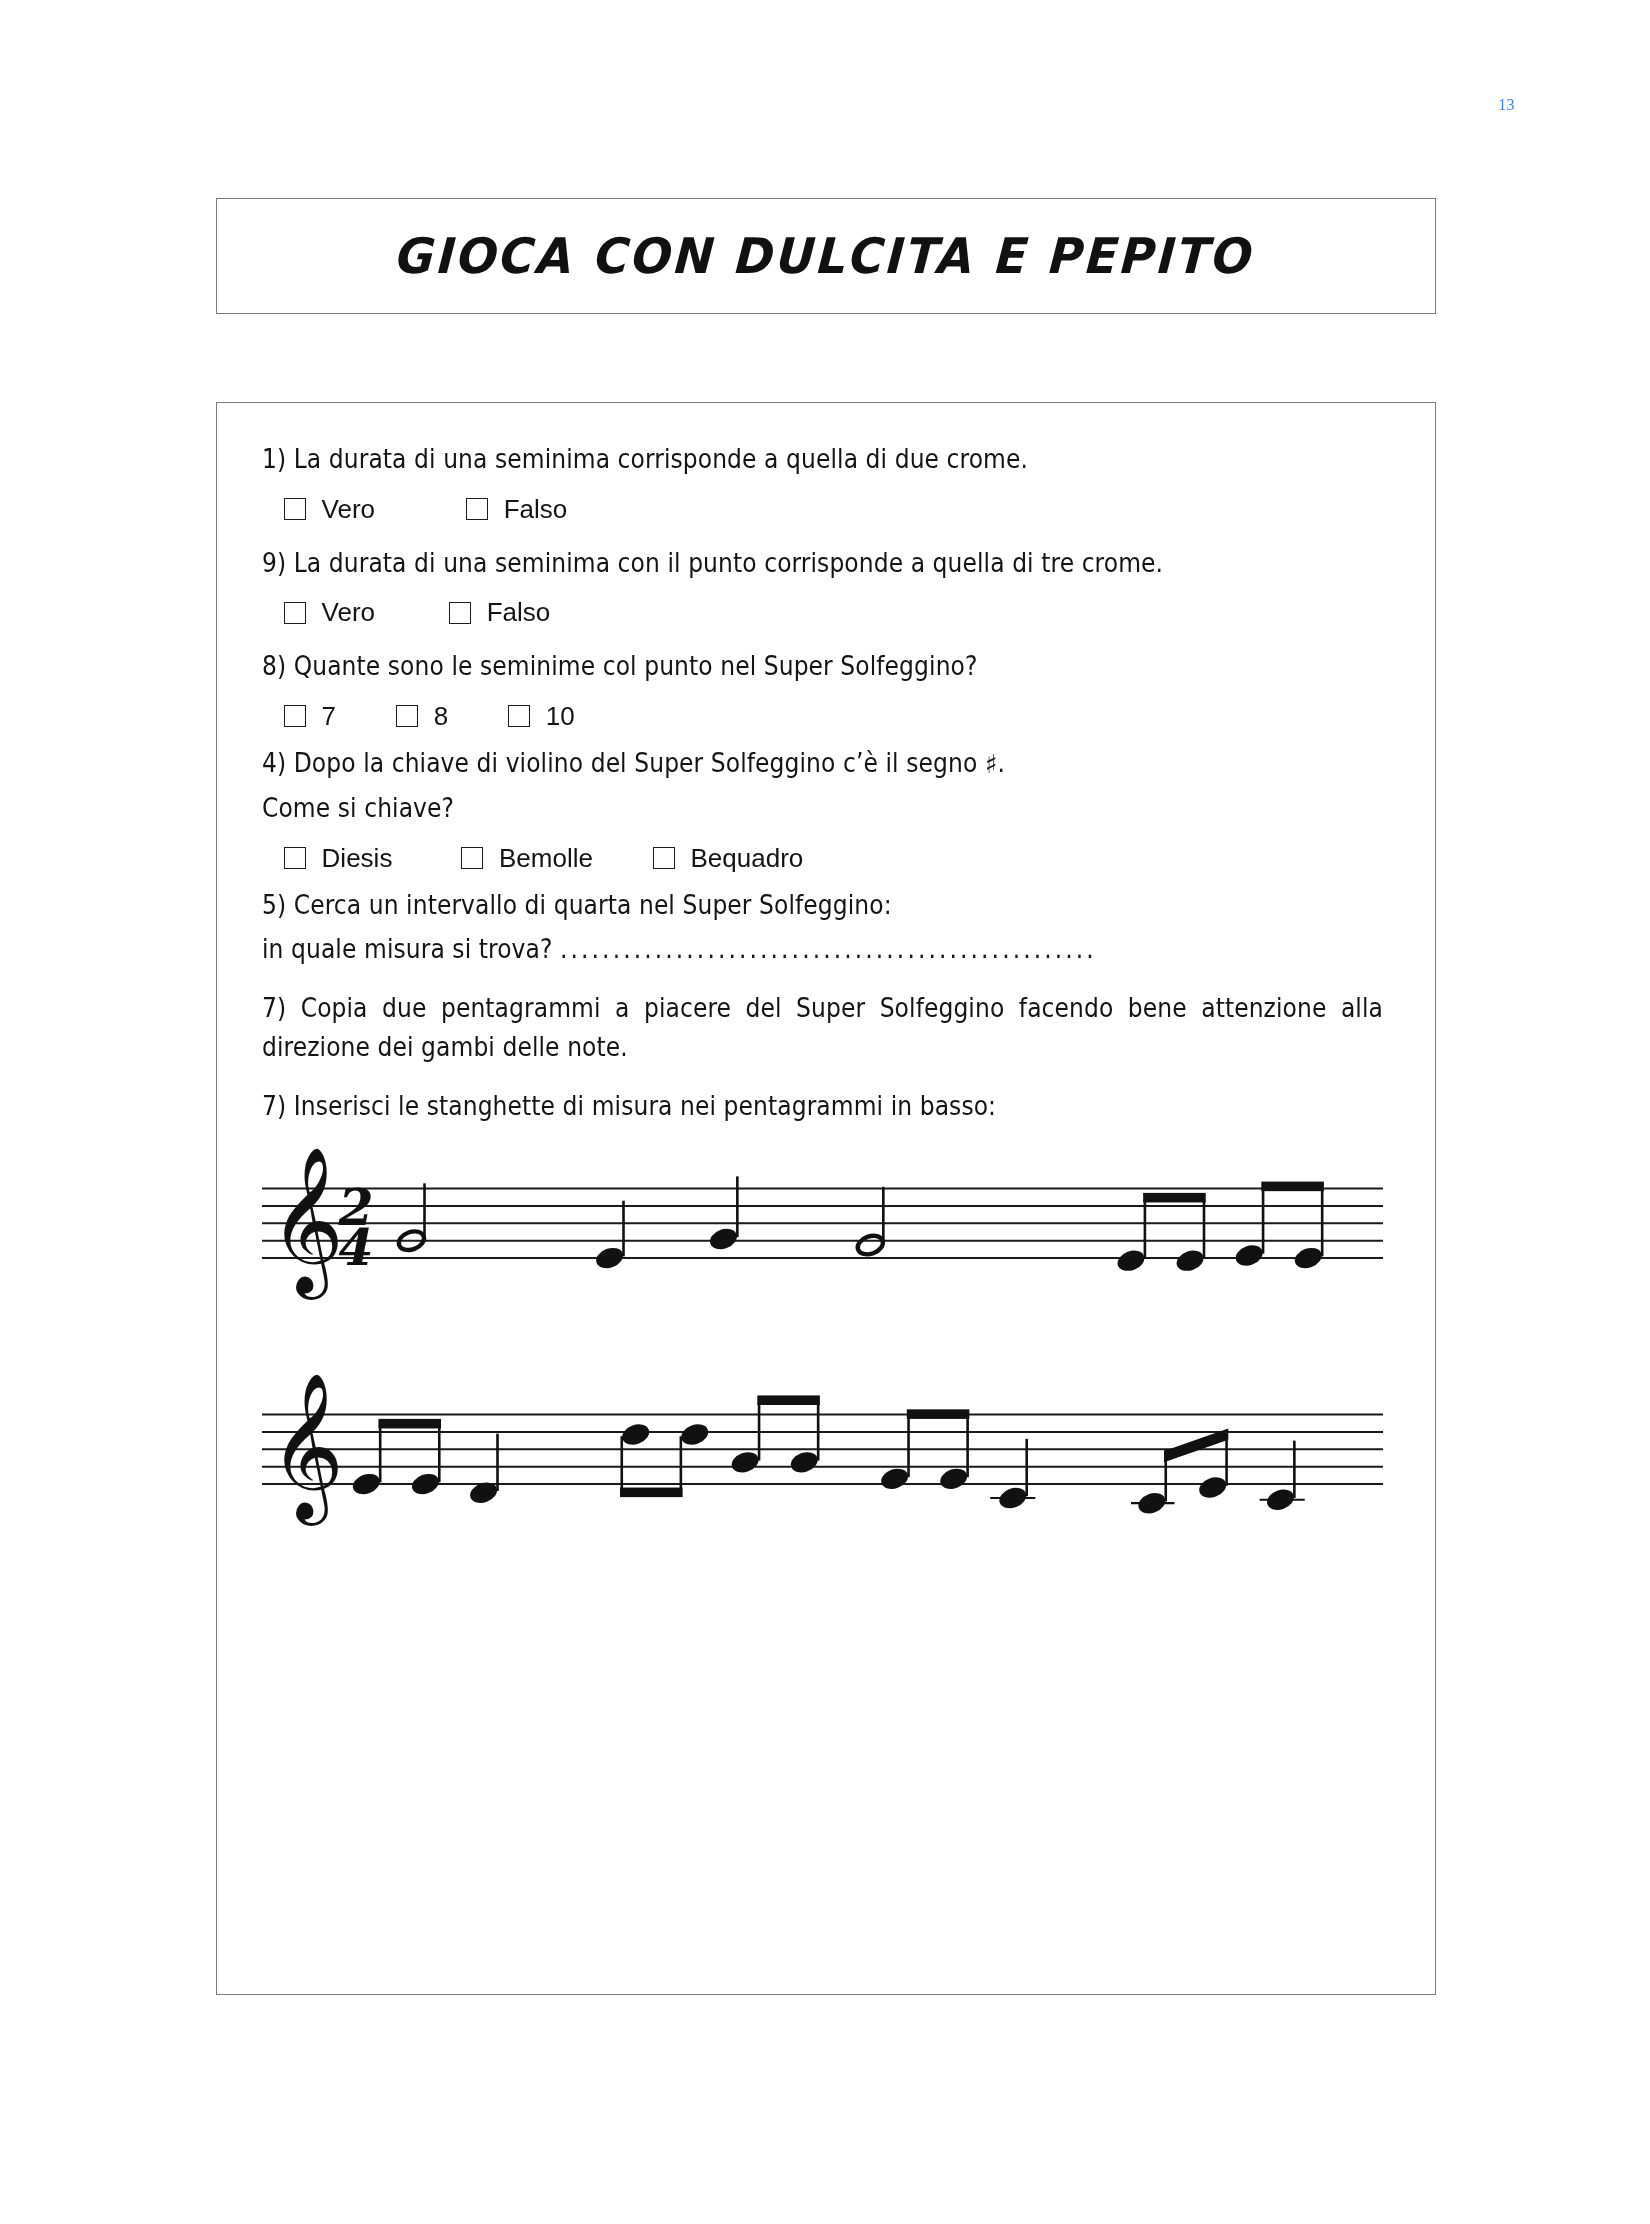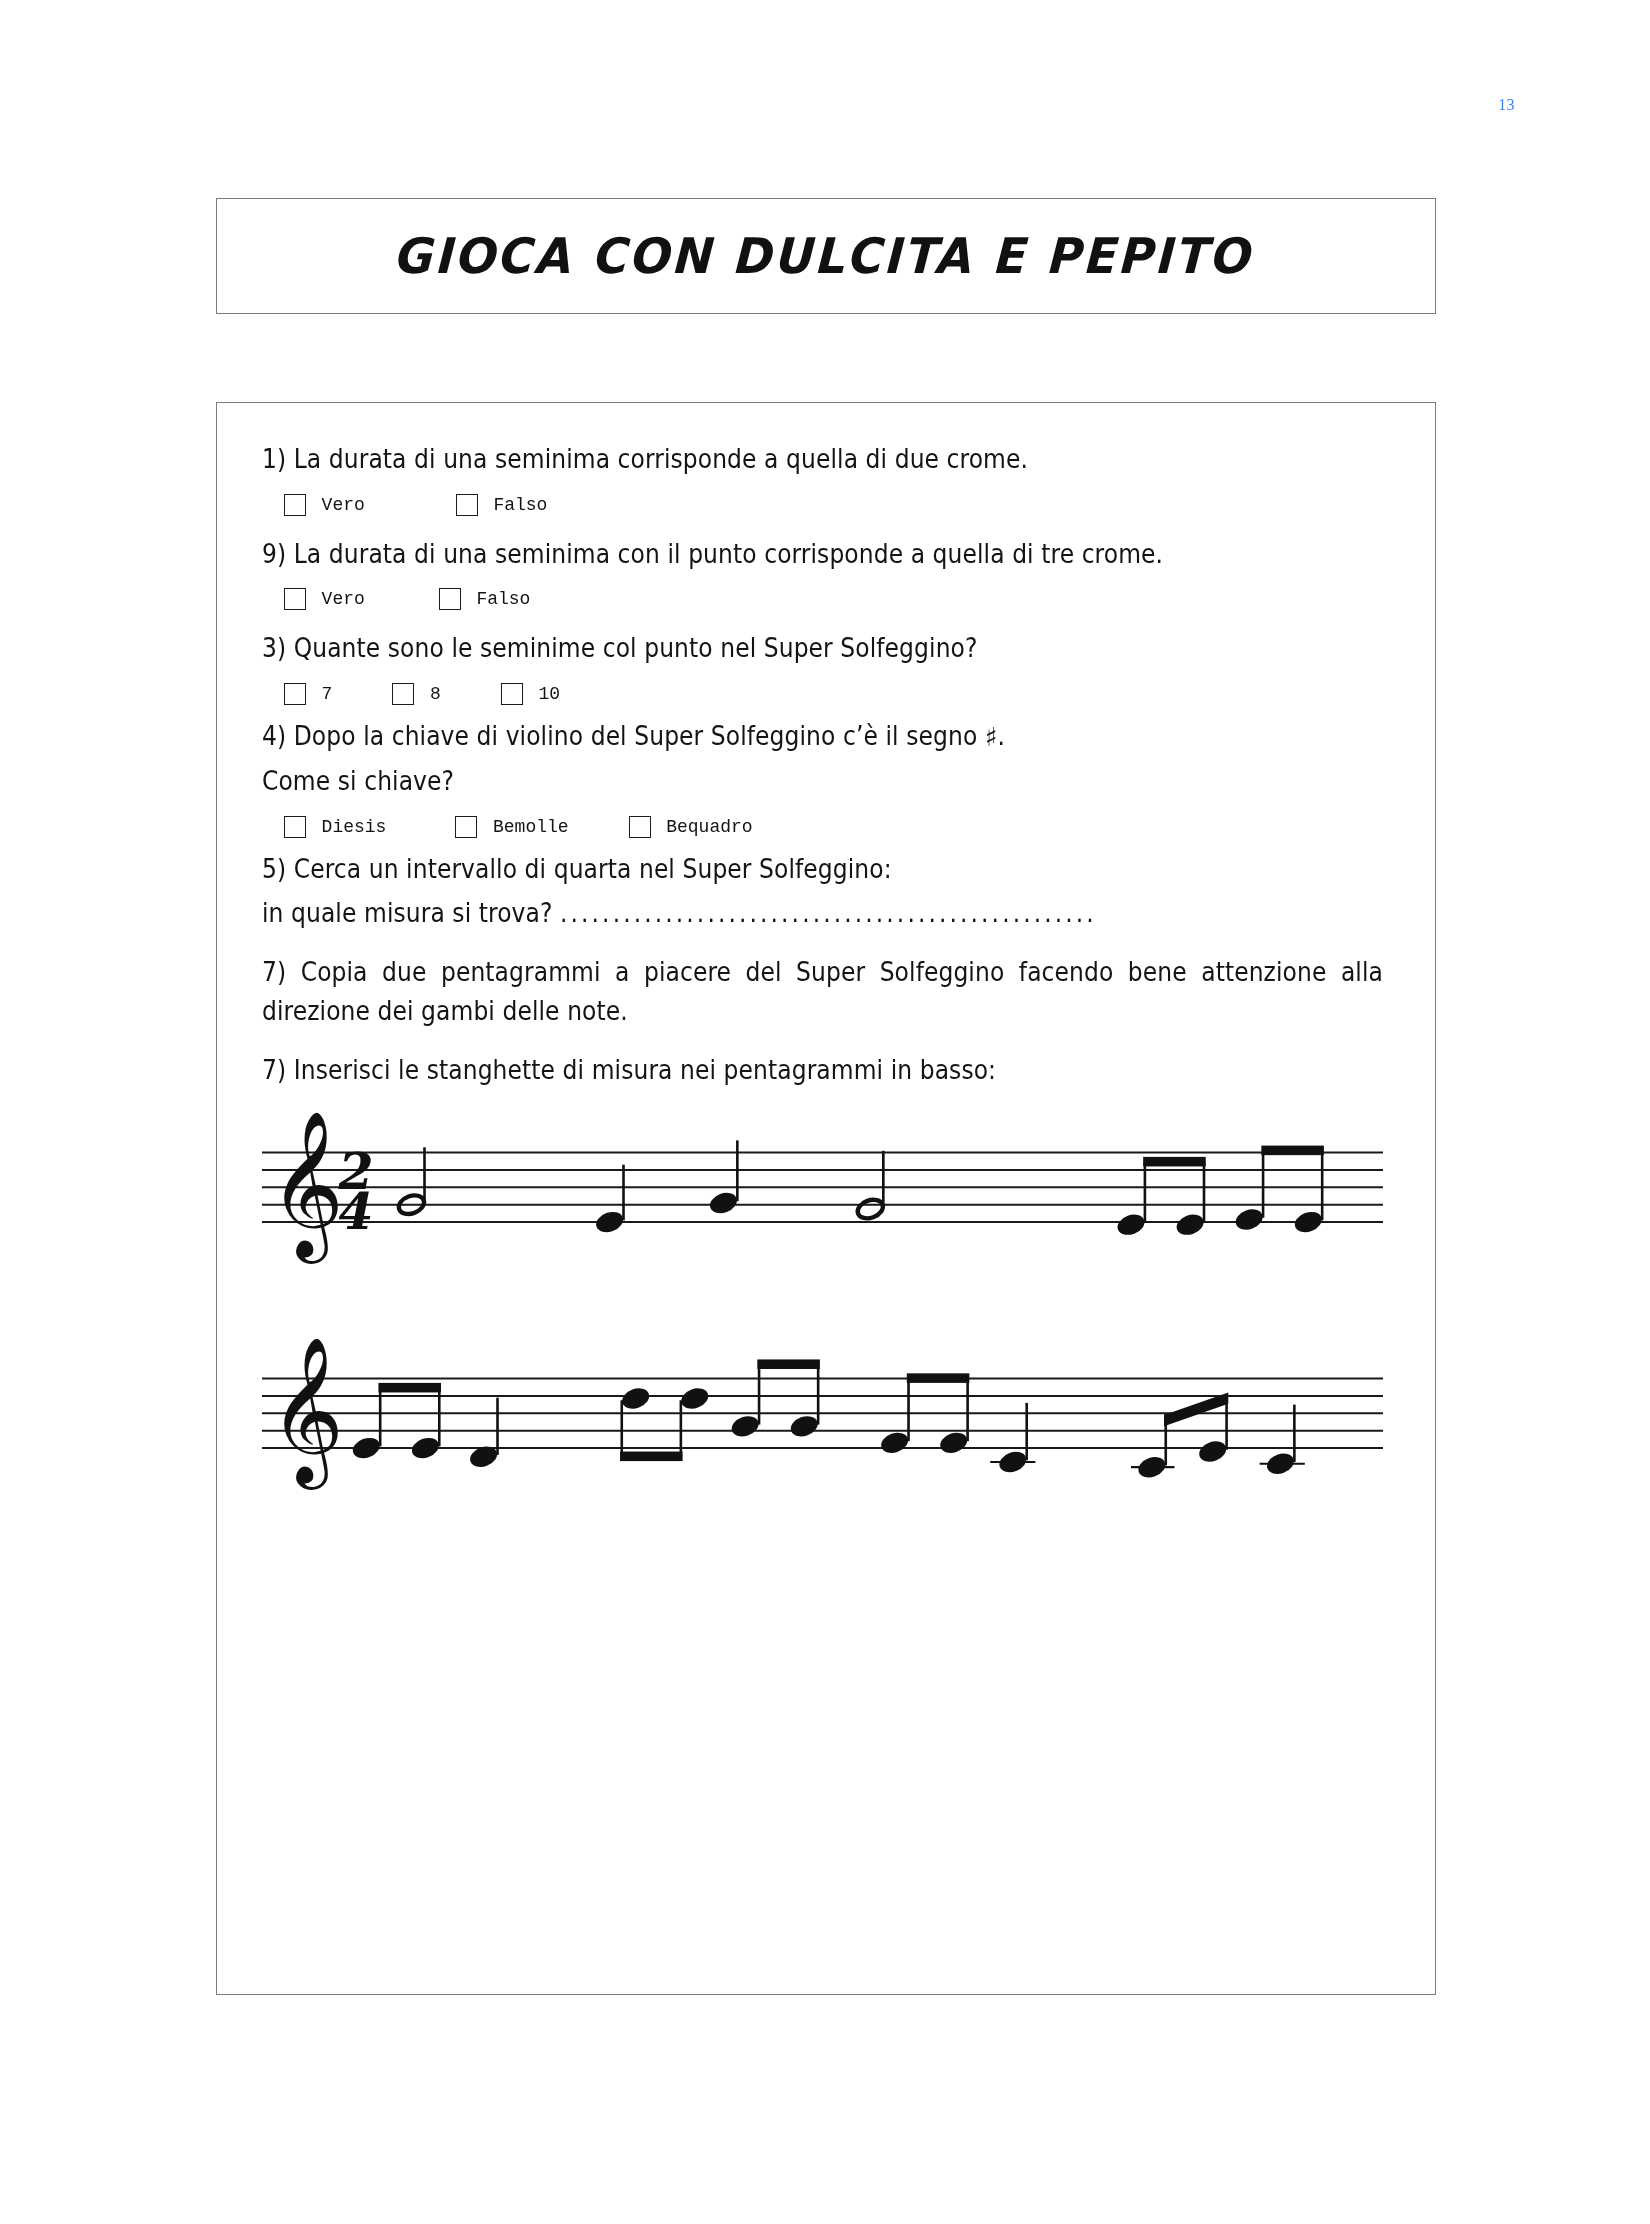--- a/index.html
+++ b/index.html
@@ -88,22 +88,22 @@
 
   
   .options {
     display: flex;
     align-items: center;
     margin: 14px 0 0 14px;
   }
   .option {
     display: flex;
     align-items: center;
-    font-family: Liberation Mono, monospace;
-    font-size: 18px;
+    font-family: Liberation Sans, sans-serif;
+    font-size: 26px;
     color: #141414;
     padding-left: 8px;
   }
   .checkbox {
     width: 22px;
     height: 22px;
     border: 1.7px solid #1d1d1d;
     background: #ffffff;
     margin-right: 15.6px;
     flex: 0 0 auto;
@@ -167,21 +167,21 @@
         <span>Vero</span>
       </label>
       <label class="option opt-gap-2">
         <span class="checkbox"></span>
         <span>Falso</span>
       </label>
     </div>
   </div>
 
   <div class="q-block tight">
-    <p class="question">3) Quante sono le seminime col punto nel Super Solfeggino?</p>
+    <p class="question">8) Quante sono le seminime col punto nel Super Solfeggino?</p>
     <div class="options">
       <label class="option">
         <span class="checkbox"></span>
         <span>7</span>
       </label>
       <label class="option opt-gap-3">
         <span class="checkbox"></span>
         <span>8</span>
       </label>
       <label class="option opt-gap-3">

